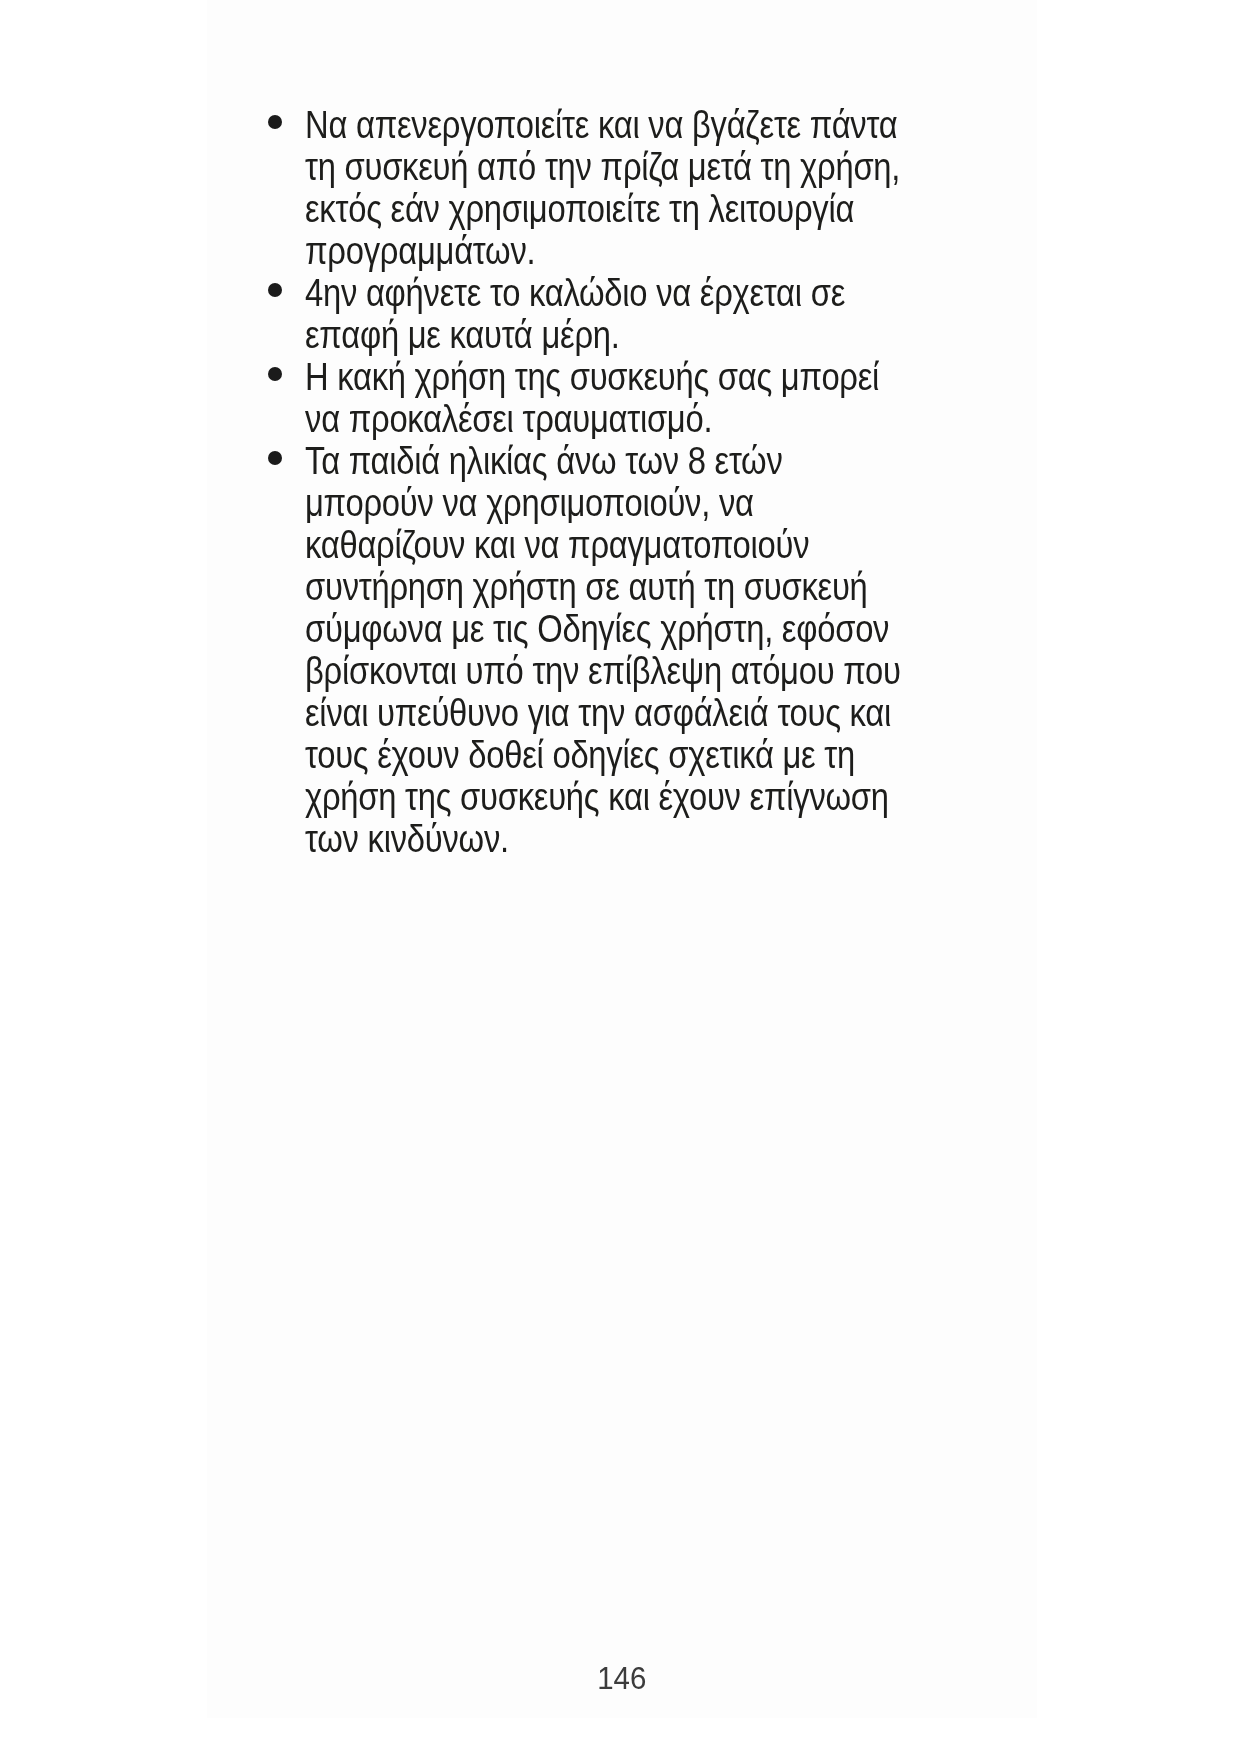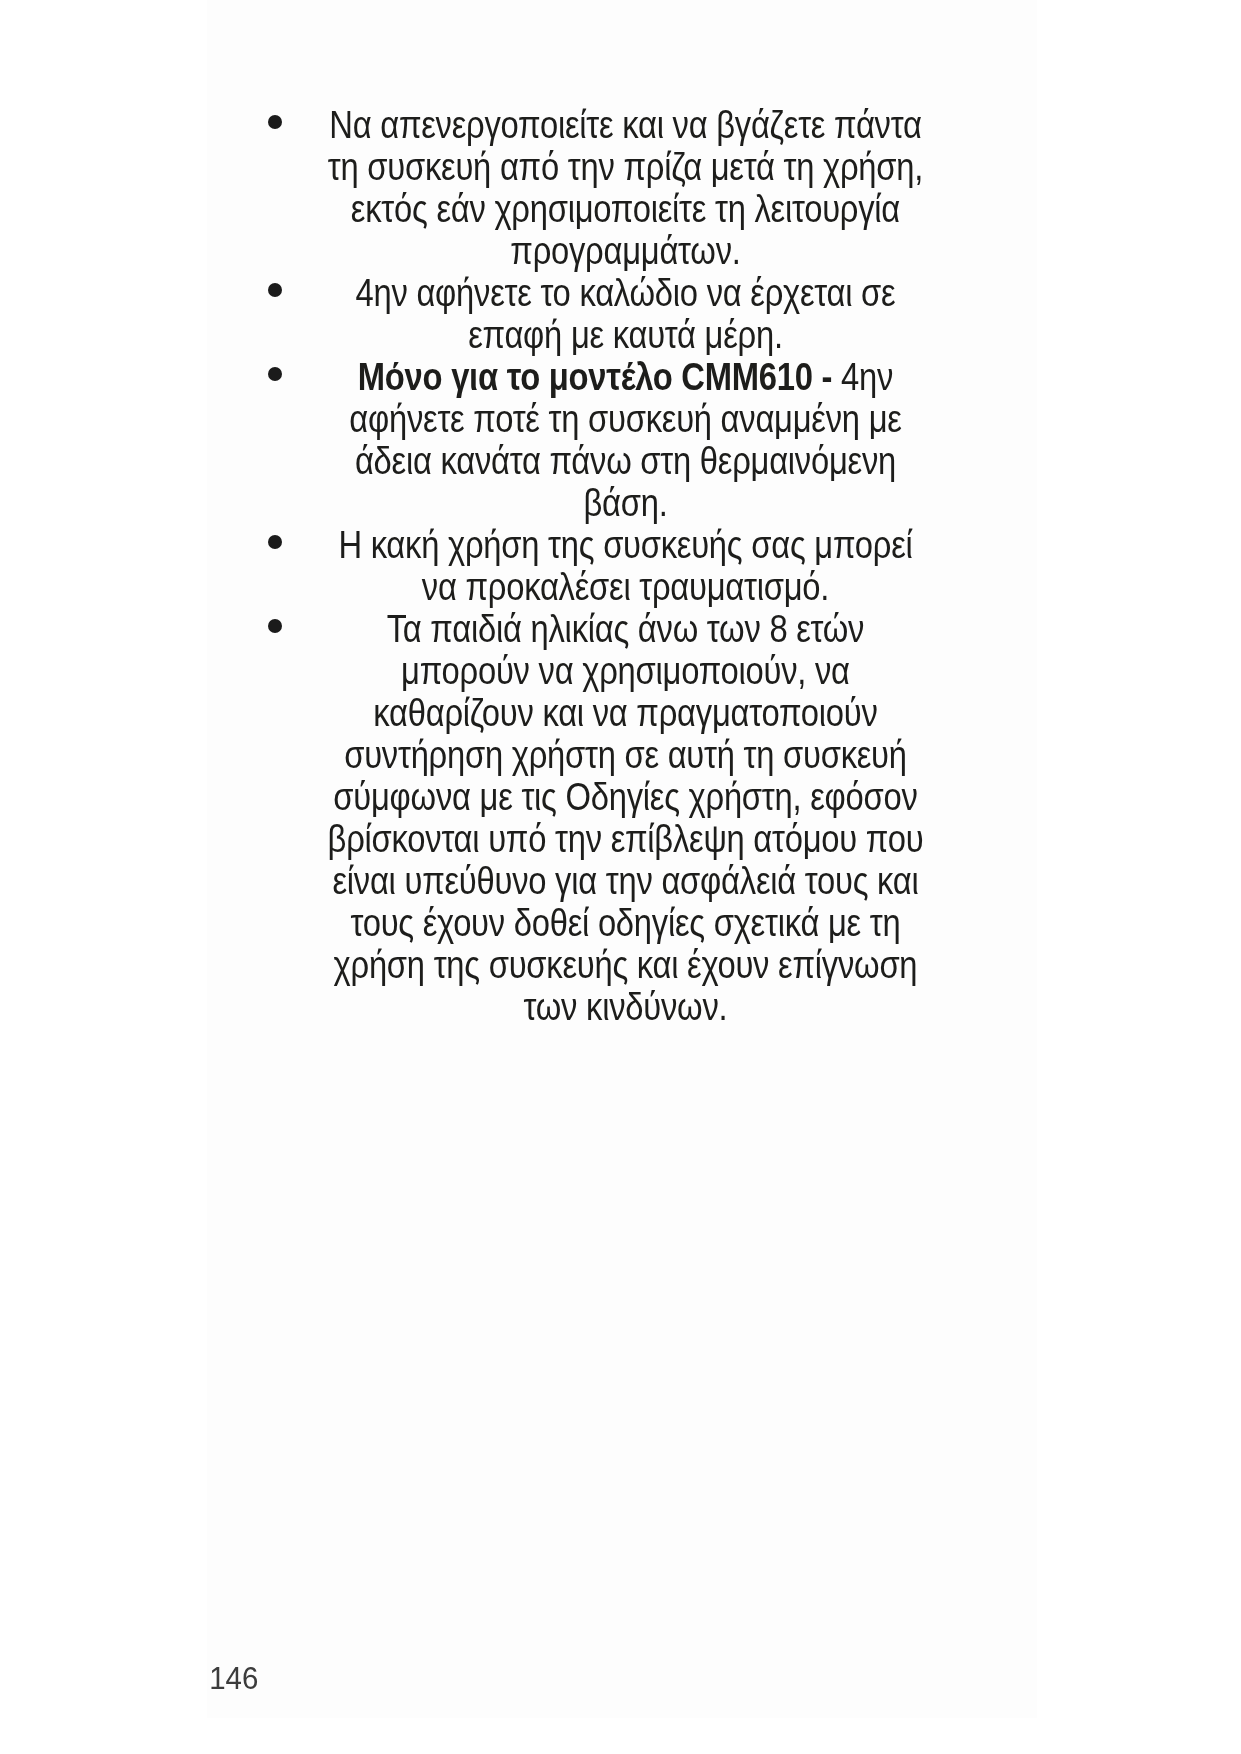--- a/index.html
+++ b/index.html
@@ -23,21 +23,20 @@
     background: #fdfdfd;
   }
   .bullet-list {
     position: absolute;
     left: 268px;
     top: 104px;
     width: 800px;
     margin: 0;
     padding: 0;
     list-style: none;
-    text-align: center;
   }
   .bullet-item {
     position: relative;
     padding-left: 37px;
   }
   .dot {
     position: absolute;
     left: 0;
     top: 11px;
     width: 14px;
@@ -55,20 +54,21 @@
     letter-spacing: -0.3px;
   }
   .line b {
     font-weight: bold;
   }
   .page-number {
     position: absolute;
     left: 207px;
     top: 1660px;
     width: 830px;
+    text-align: center;
     font-size: 32px;
     line-height: 36px;
     color: #3c3c3c;
   }
   .page-number span {
     display: inline-block;
     transform: scaleX(0.92);
     transform-origin: 50% 50%;
   }
 </style>
@@ -85,27 +85,20 @@
       <div class="line">εκτός εάν χρησιμοποιείτε τη λειτουργία</div>
       <div class="line">προγραμμάτων.</div>
     </li>
     <li class="bullet-item">
       <span class="dot"></span>
       <div class="line">4ην αφήνετε το καλώδιο να έρχεται σε</div>
       <div class="line">επαφή με καυτά μέρη.</div>
     </li>
     <li class="bullet-item">
       <span class="dot"></span>
-      <div class="line"><b>Μόνο για το μοντέλο CMM610 - </b>4ην</div>
-      <div class="line">αφήνετε ποτέ τη συσκευή αναμμένη με</div>
-      <div class="line">άδεια κανάτα πάνω στη θερμαινόμενη</div>
-      <div class="line">βάση.</div>
-    </li>
-    <li class="bullet-item">
-      <span class="dot"></span>
       <div class="line">Η κακή χρήση της συσκευής σας μπορεί</div>
       <div class="line">να προκαλέσει τραυματισμό.</div>
     </li>
     <li class="bullet-item">
       <span class="dot"></span>
       <div class="line">Τα παιδιά ηλικίας άνω των 8 ετών</div>
       <div class="line">μπορούν να χρησιμοποιούν, να</div>
       <div class="line">καθαρίζουν και να πραγματοποιούν</div>
       <div class="line">συντήρηση χρήστη σε αυτή τη συσκευή</div>
       <div class="line">σύμφωνα με τις Οδηγίες χρήστη, εφόσον</div>

